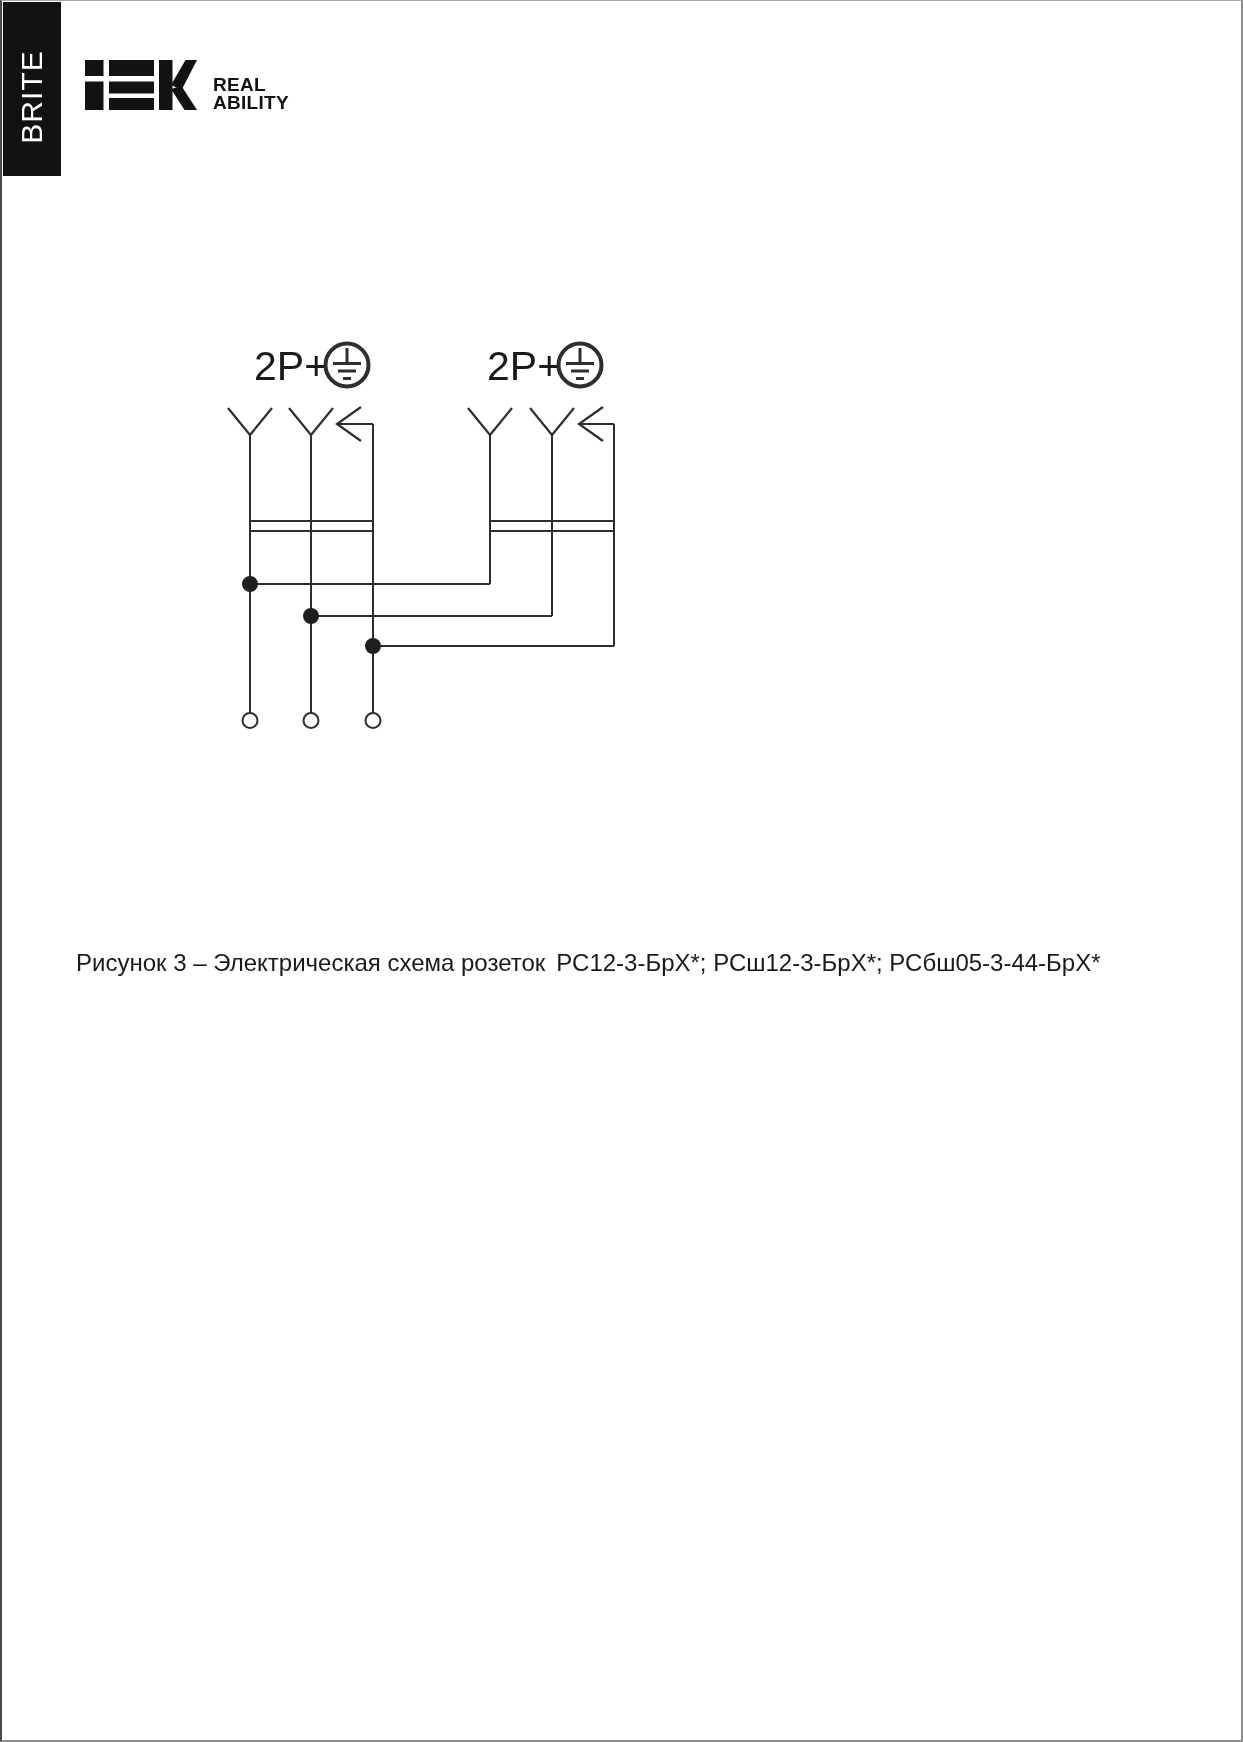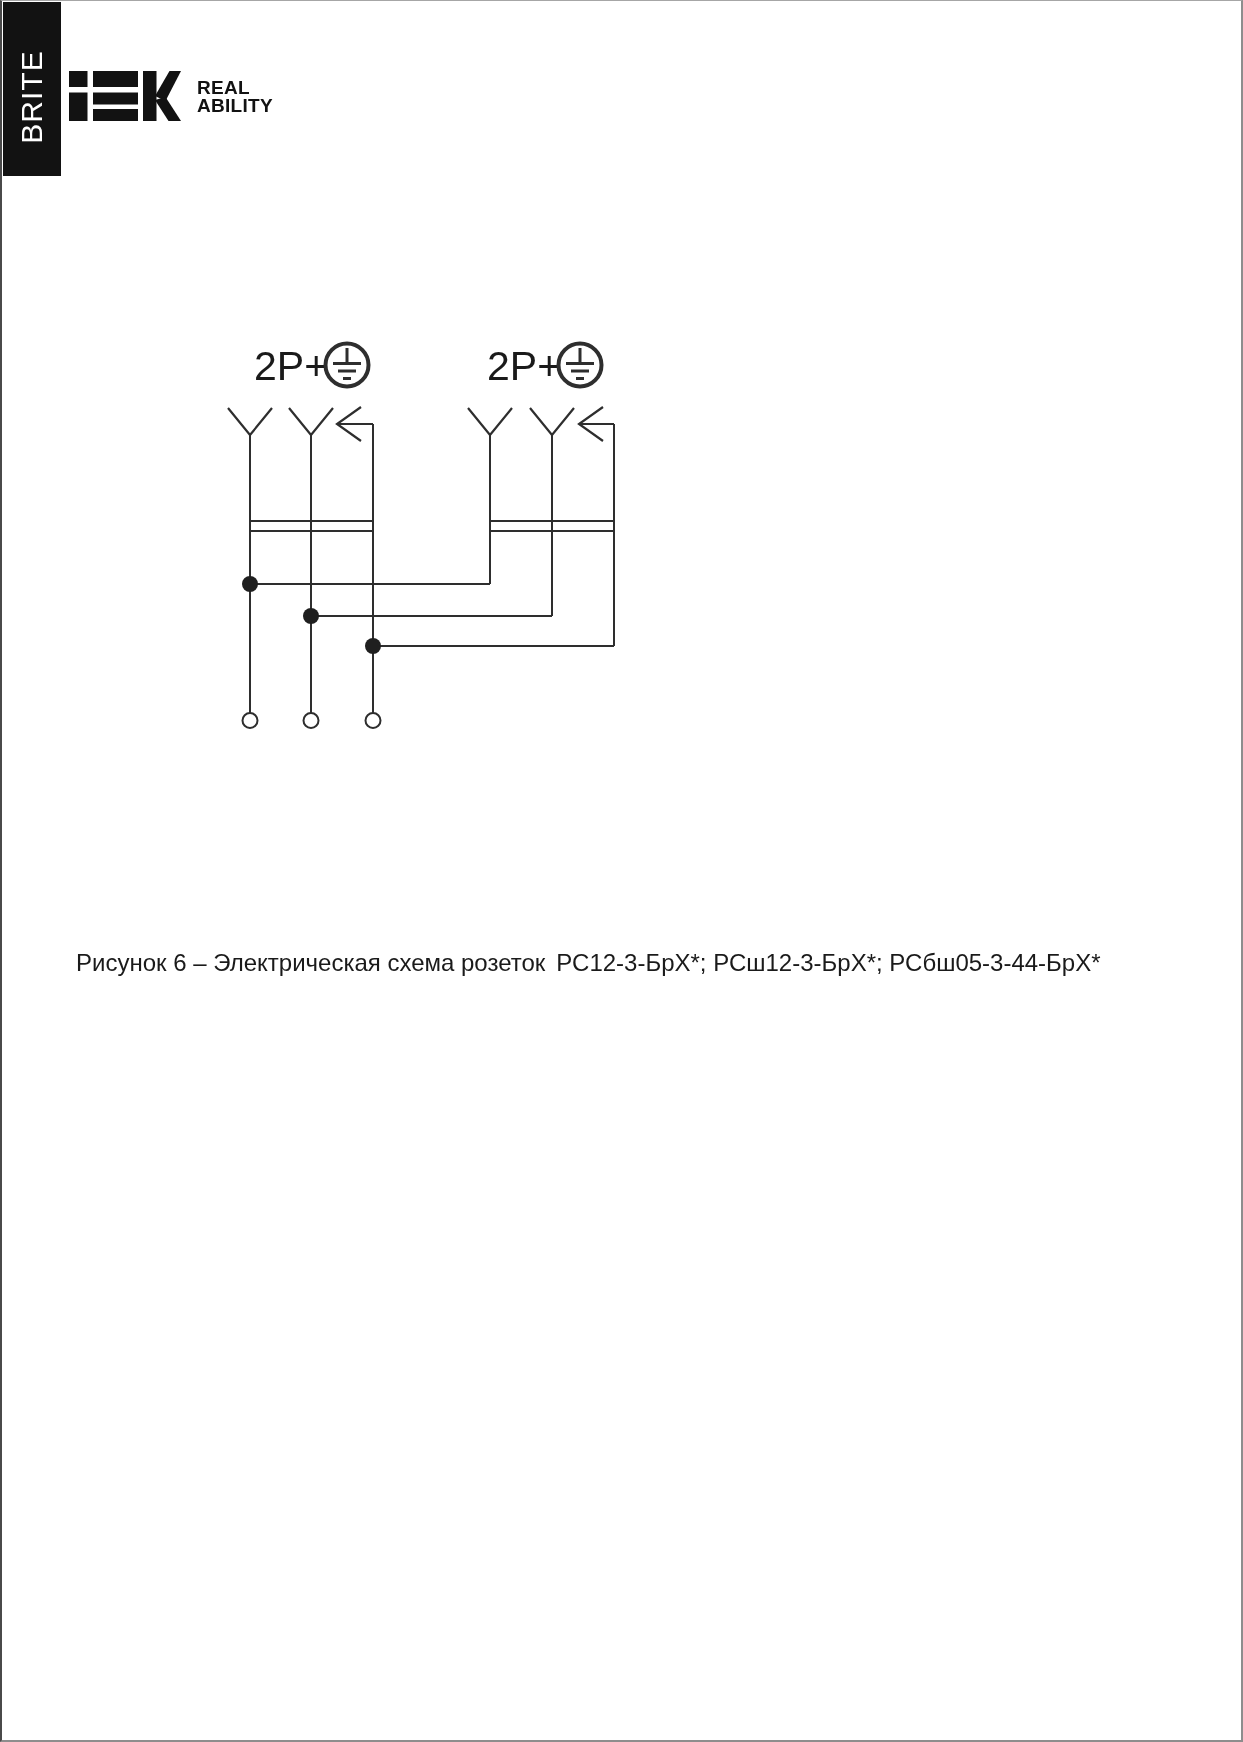--- a/index.html
+++ b/index.html
@@ -10,21 +10,21 @@
     border-bottom:2px solid #8d8d8d; border-left:2px solid #4a4a4a;
   }
   .brite-tab {
     position:absolute; left:1px; top:1px; width:58px; height:174px;
     background:#121212; display:flex; align-items:center; justify-content:center;
   }
   .brite-text {
     color:#ffffff; font-size:30px; letter-spacing:1px; white-space:nowrap;
     transform:rotate(-90deg) translateX(-8px);
   }
-  .brand { position:absolute; left:67px; top:58px; display:flex; align-items:center;margin-top:11px; }
+  .brand { position:absolute; left:83px; top:58px; display:flex; align-items:flex-end; }
   .brand svg { display:block; }
   .tagline {
     margin-left:16px; padding-top:1px; font-weight:bold; font-size:19px;
     line-height:17.5px; letter-spacing:0.3px; color:#121212;
   }
   .schematic { position:absolute; left:0; top:0; width:1243px; height:1742px; }
   .schematic text { font-family:"Liberation Sans", sans-serif; }
   .caption {
     position:absolute; left:74px; top:948px; font-size:24px; color:#1a1a1a; white-space:nowrap;
   }
@@ -126,16 +126,16 @@
 
       <g fill="#ffffff">
         <circle cx="248" cy="719.5" r="7.5"></circle>
         <circle cx="309" cy="719.5" r="7.5"></circle>
         <circle cx="371" cy="719.5" r="7.5"></circle>
       </g>
     </g>
   </svg>
 
   <div class="caption">
-    <span>Рисунок 6 – Электрическая схема розеток</span><span class="models">РС12-3-БрХ*; РСш12-3-БрХ*; РСбш05-3-44-БрХ*</span>
+    <span>Рисунок 3 – Электрическая схема розеток</span><span class="models">РС12-3-БрХ*; РСш12-3-БрХ*; РСбш05-3-44-БрХ*</span>
   </div>
 
 </div>
 
 </body></html>

